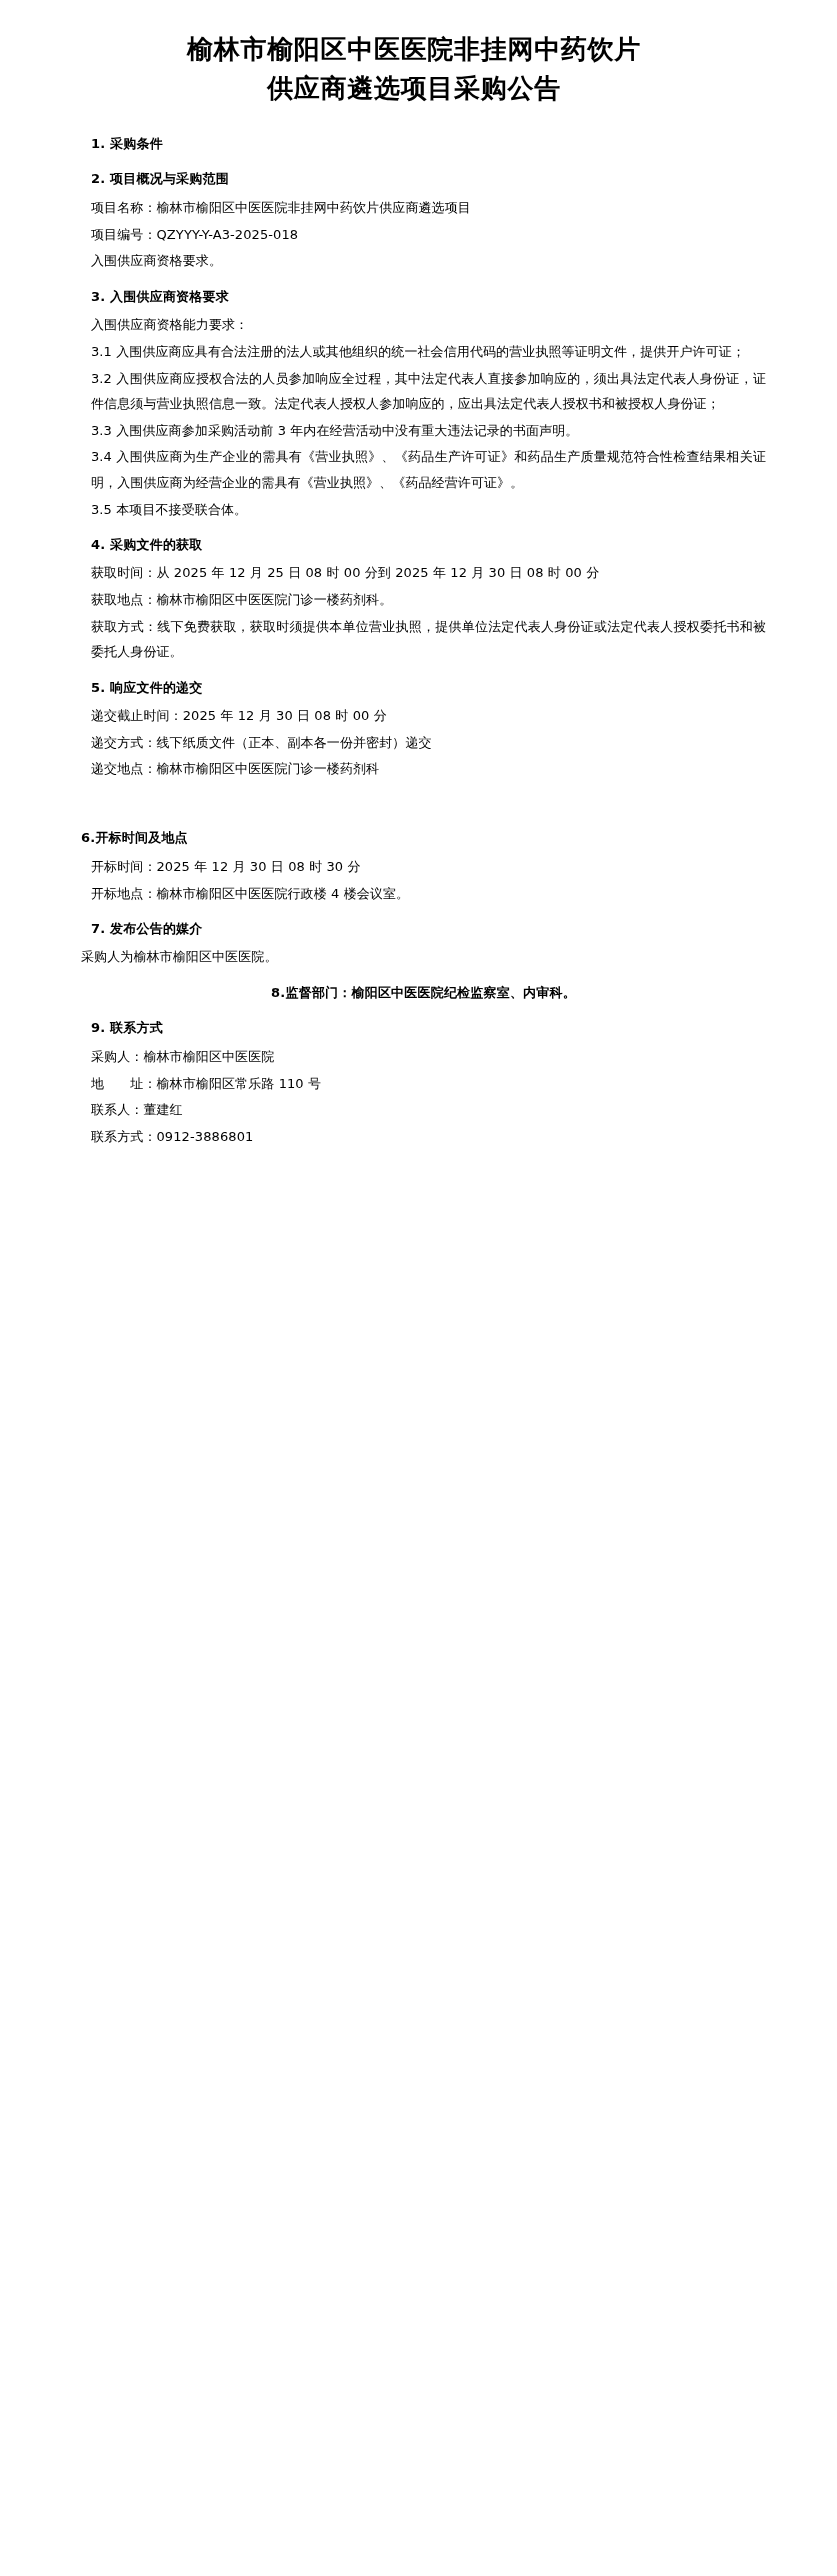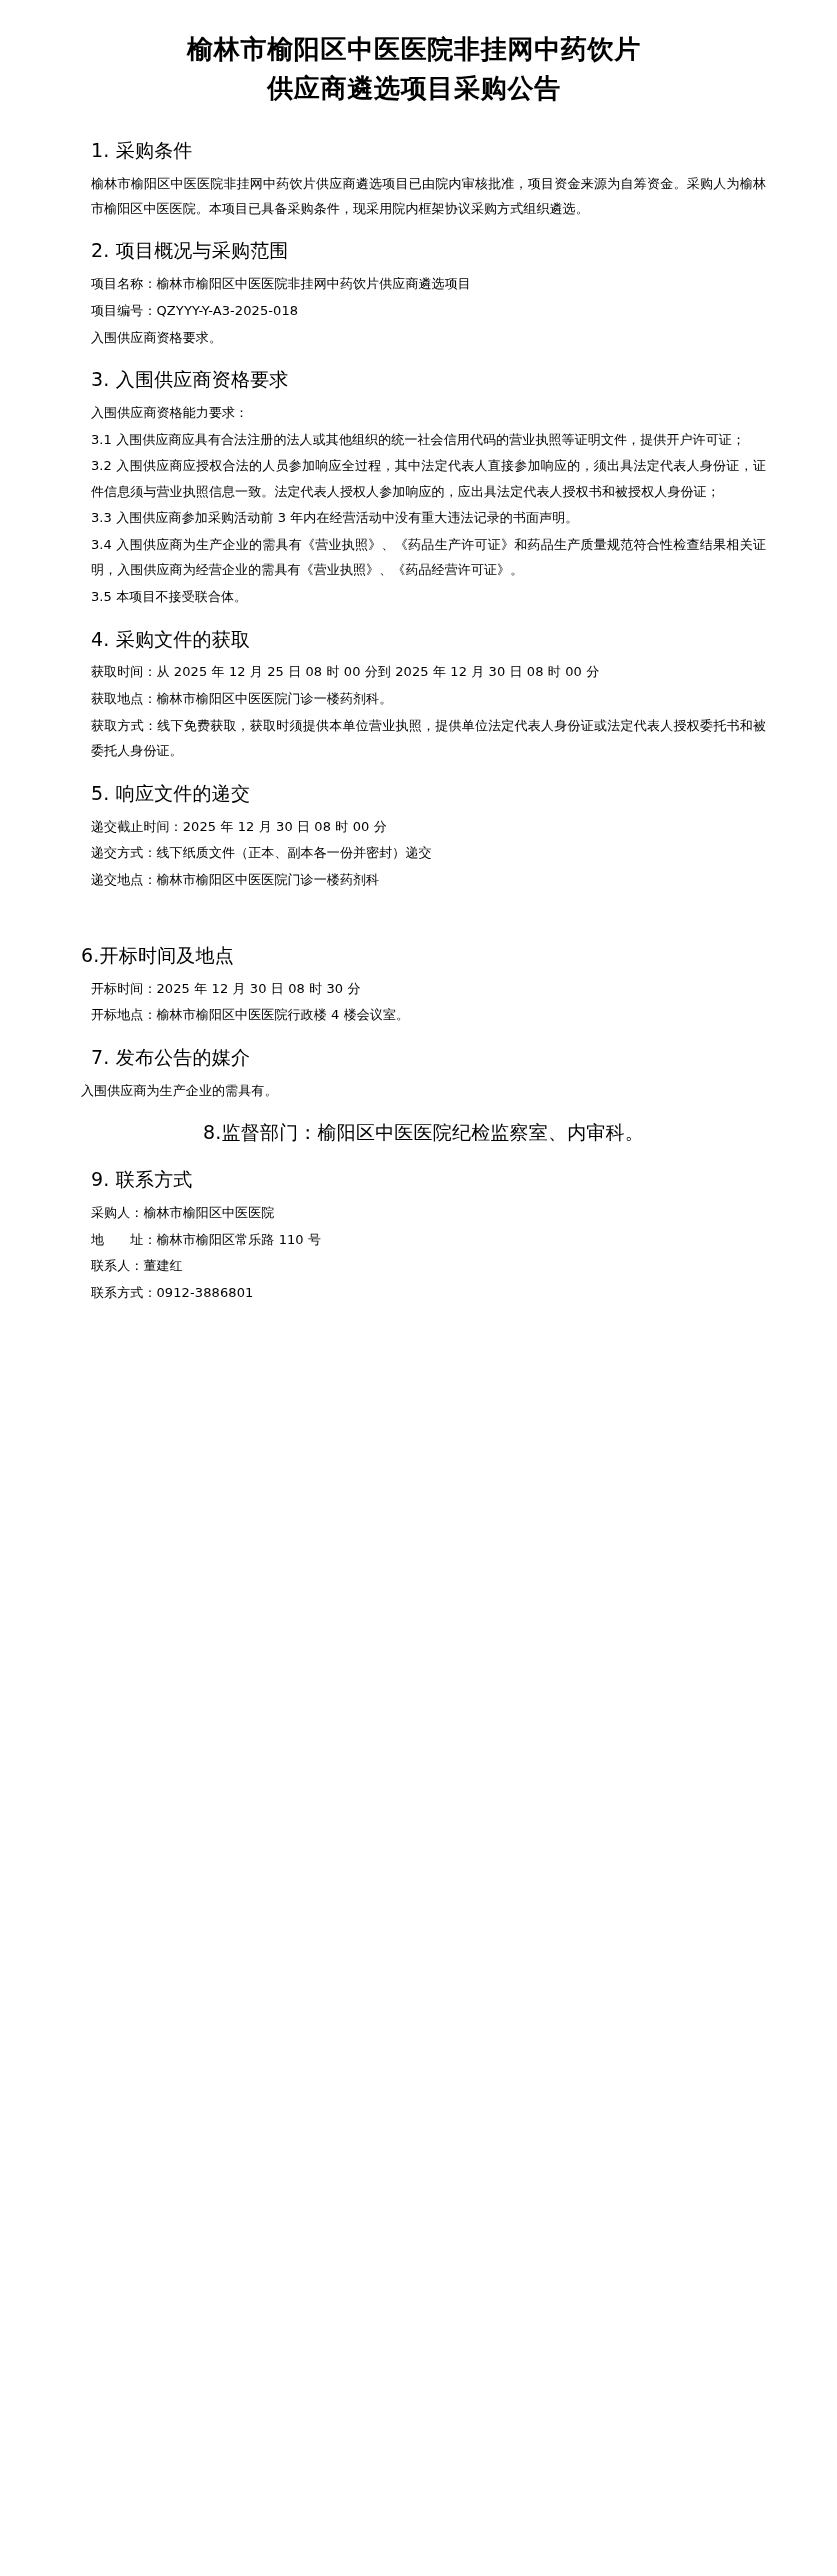--- a/index.html
+++ b/index.html
@@ -27,22 +27,22 @@
     margin: 13.8px 0 23.4px 0;
     font-family: "DejaVu Sans", "Liberation Sans", sans-serif;
   }
   .doc-title .line {
     display: block;
   }
   .body-block {
     padding: 0 19px 0 19px;
   }
   .sec-head {
-    font-size: 19px;
-    font-weight: normal;
+    font-size: 13px;
+    font-weight: bold;
     line-height: 1.9;
     margin: 11px 0 2.8px 0;
     padding-left: 29px;
     letter-spacing: 0.2px;
   }
   .para {
     font-size: 13px;
     line-height: 1.95;
     margin: 0 0 1.4px 0;
     text-align: justify;
@@ -64,21 +64,20 @@
 <div class="page">
 
   <div class="doc-title">
     <span class="line">榆林市榆阳区中医医院非挂网中药饮片</span>
     <span class="line">供应商遴选项目采购公告</span>
   </div>
 
   <div class="body-block">
 
     <div class="sec-head">1. 采购条件</div>
-    <p class="para indent">榆林市榆阳区中医医院非挂网中药饮片供应商遴选项目已由院内审核批准，项目资金来源为自筹资金。采购人为榆林市榆阳区中医医院。本项目已具备采购条件，现采用院内框架协议采购方式组织遴选。</p>
 
     <div class="sec-head">2. 项目概况与采购范围</div>
     <p class="para indent">项目名称：榆林市榆阳区中医医院非挂网中药饮片供应商遴选项目</p>
     <p class="para indent">项目编号：QZYYY-Y-A3-2025-018</p>
     <p class="para indent">入围供应商资格要求。</p>
 
     <div class="sec-head">3. 入围供应商资格要求</div>
     <p class="para indent">入围供应商资格能力要求：</p>
     <p class="para indent">3.1 入围供应商应具有合法注册的法人或其他组织的统一社会信用代码的营业执照等证明文件，提供开户许可证；</p>
     <p class="para indent">3.2 入围供应商应授权合法的人员参加响应全过程，其中法定代表人直接参加响应的，须出具法定代表人身份证，证件信息须与营业执照信息一致。法定代表人授权人参加响应的，应出具法定代表人授权书和被授权人身份证；</p>
@@ -96,21 +95,21 @@
     <p class="para indent">递交方式：线下纸质文件（正本、副本各一份并密封）递交</p>
     <p class="para indent">递交地点：榆林市榆阳区中医医院门诊一楼药剂科</p>
 
     <div class="spacer-sm"></div>
 
     <div class="sec-head" style="padding-left:19px;margin-top:39px;">6.开标时间及地点</div>
     <p class="para indent">开标时间：2025 年 12 月 30 日 08 时 30 分</p>
     <p class="para indent">开标地点：榆林市榆阳区中医医院行政楼 4 楼会议室。</p>
 
     <div class="sec-head">7. 发布公告的媒介</div>
-    <p class="para flat" style="padding-left:19px;">入围供应商为生产企业的需具有。</p>
+    <p class="para flat" style="padding-left:19px;">采购人为榆林市榆阳区中医医院。</p>
 
     <div class="sec-head" style="padding-left:19px;text-align:center;">8.监督部门：榆阳区中医医院纪检监察室、内审科。</div>
 
     <div class="sec-head">9. 联系方式</div>
     <p class="para indent">采购人：榆林市榆阳区中医医院</p>
     <p class="para indent">地　　址：榆林市榆阳区常乐路 110 号</p>
     <p class="para indent">联系人：董建红</p>
     <p class="para indent">联系方式：0912-3886801</p>
 
   </div>

